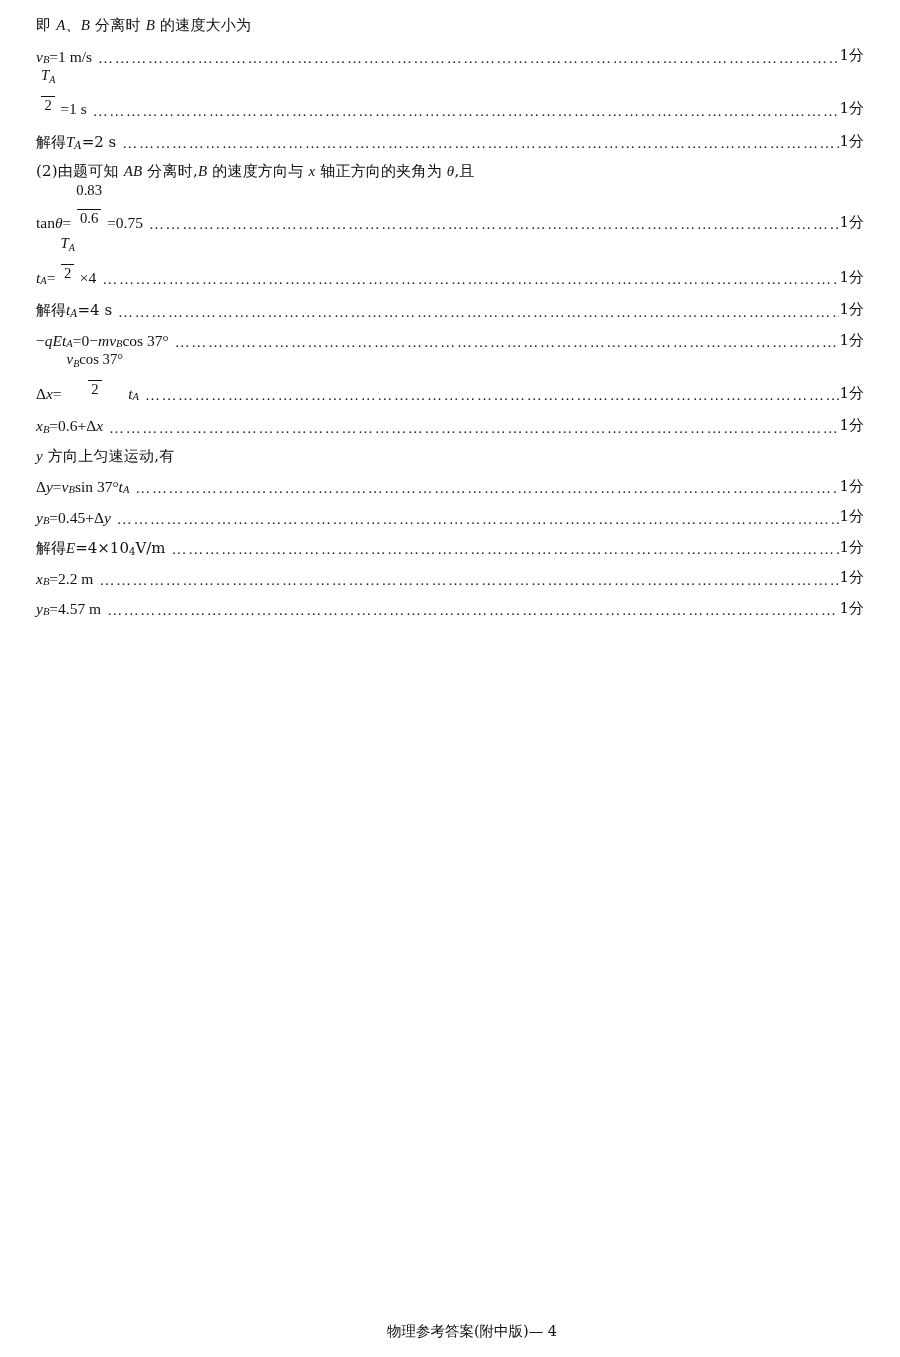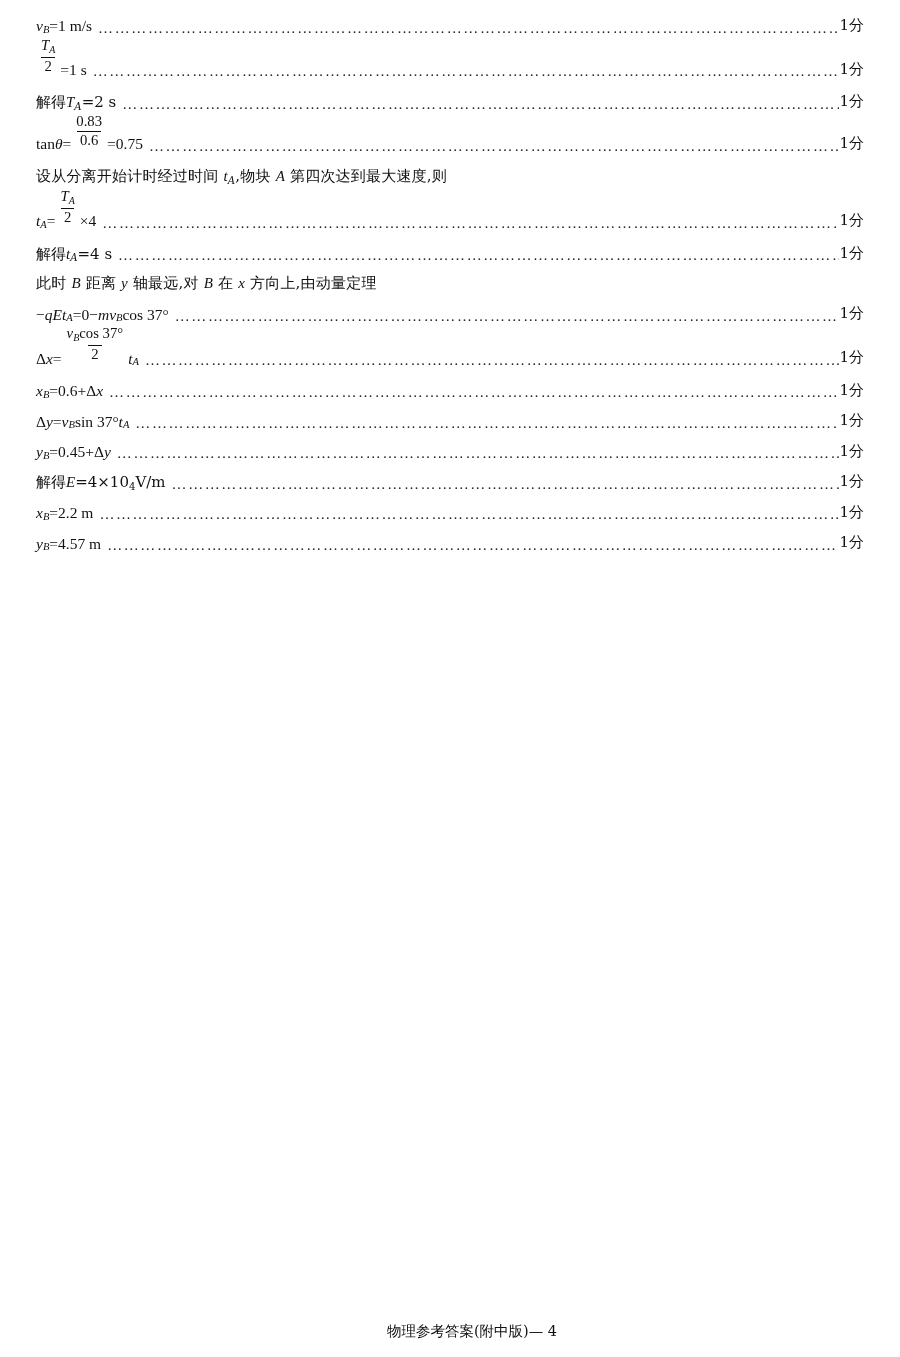--- a/index.html
+++ b/index.html
@@ -80,20 +80,21 @@
   
   .frac {
     display: inline-flex;
     flex-direction: column;
     align-items: center;
     vertical-align: middle;
     margin: 0 2px;
     position: relative;
     top: -0.45em;
     line-height: 1.08;
+    gap: 9px;
   }
   .frac .num {
     padding: 0 3px 1px 3px;
     font-size: 0.95em;
   }
   .frac .den {
     padding: 1px 3px 0 3px;
     border-top: 1px solid #111;
     font-size: 0.95em;
   }
@@ -107,20 +108,23 @@
     font-family: "DejaVu Serif", "Liberation Serif", serif;
     color: #111;
     padding-left: 22px;
   }
 </style>
 </head>
 <body>
 
 <div class="page">
 
+  <div class="plain cn">
+    <span>即 </span><span class="it">A</span><span>、</span><span class="it">B</span><span> 分离时 </span><span class="it">B</span><span> 的速度大小为</span>
+  </div>
 
   <div class="line">
     <span class="content">
       <span class="it">v</span>
         <span class="sub">B</span>
         <span>=1 m/s</span>
     </span>
     <span class="dots">…………………………………………………………………………………………………………………………………………………………</span>
     <span class="mark cn">1分</span>
   </div>
@@ -142,40 +146,40 @@
     <span class="content cn">
       <span>解得 </span>
         <span class="it">T</span>
         <span class="sub">A</span>
         <span>=2 s</span>
     </span>
     <span class="dots">…………………………………………………………………………………………………………………………………………………………</span>
     <span class="mark cn">1分</span>
   </div>
 
+  <div class="plain cn">
+    <span>(2)由题可知 </span><span class="it">AB</span><span> 分离时,</span><span class="it">B</span><span> 的速度方向与 </span><span class="it">x</span><span> 轴正方向的夹角为 </span><span class="it">θ</span><span>,且</span>
+  </div>
 
   <div class="line tall">
     <span class="content">
       <span>tan </span>
         <span class="it">θ</span>
         <span>=</span>
       <span class="frac">
         <span class="num">0.83</span>
         <span class="den">0.6</span>
       </span>
       <span>=0.75</span>
     </span>
     <span class="dots">…………………………………………………………………………………………………………………………………………………………</span>
     <span class="mark cn">1分</span>
   </div>
 
 
-  <div class="plain cn">
-    <span>设从分离开始计时经过时间 </span><span class="it">t</span><span class="sub">A</span><span>,物块 </span><span class="it">A</span><span> 第四次达到最大速度,则</span>
-  </div>
 
   <div class="line tall">
     <span class="content">
       <span class="it">t</span>
         <span class="sub">A</span>
         <span>=</span>
       <span class="frac">
         <span class="num"><span class="it">T</span><span class="sub">A</span></span>
         <span class="den">2</span>
       </span>
@@ -189,23 +193,20 @@
     <span class="content cn">
       <span>解得 </span>
         <span class="it">t</span>
         <span class="sub">A</span>
         <span>=4 s</span>
     </span>
     <span class="dots">…………………………………………………………………………………………………………………………………………………………</span>
     <span class="mark cn">1分</span>
   </div>
 
-  <div class="plain cn">
-    <span>此时 </span><span class="it">B</span><span> 距离 </span><span class="it">y</span><span> 轴最远,对 </span><span class="it">B</span><span> 在 </span><span class="it">x</span><span> 方向上,由动量定理</span>
-  </div>
 
   <div class="line">
     <span class="content">
       <span>−</span>
         <span class="it">qEt</span>
         <span class="sub">A</span>
         <span>=0−</span>
         <span class="it">mv</span>
         <span class="sub">B</span>
         <span>cos 37°</span>
@@ -234,20 +235,23 @@
     <span class="content">
       <span class="it">x</span>
         <span class="sub">B</span>
         <span>=0.6+Δ</span>
         <span class="it">x</span>
     </span>
     <span class="dots">…………………………………………………………………………………………………………………………………………………………</span>
     <span class="mark cn">1分</span>
   </div>
 
+  <div class="plain cn">
+    <span class="it">y</span><span> 方向上匀速运动,有</span>
+  </div>
 
   <div class="line">
     <span class="content">
       <span>Δ</span>
         <span class="it">y</span>
         <span>=</span>
         <span class="it">v</span>
         <span class="sub">B</span>
         <span>sin 37°</span>
         <span class="it">t</span>

